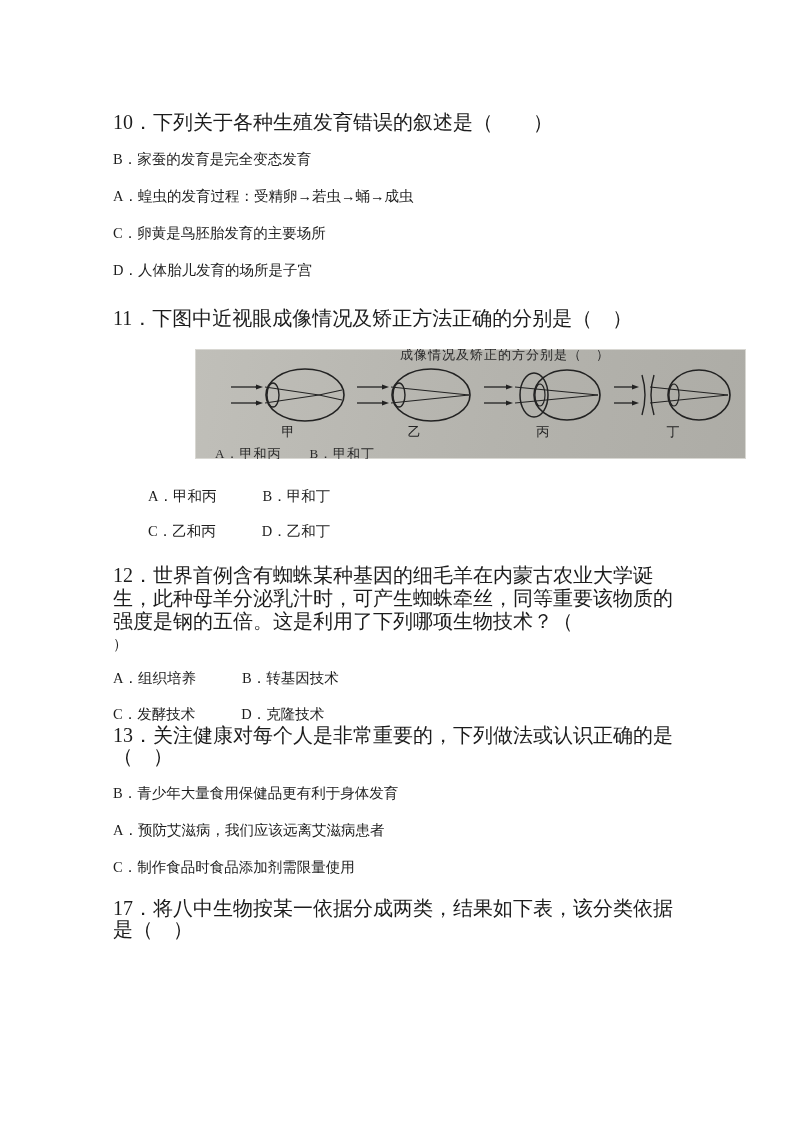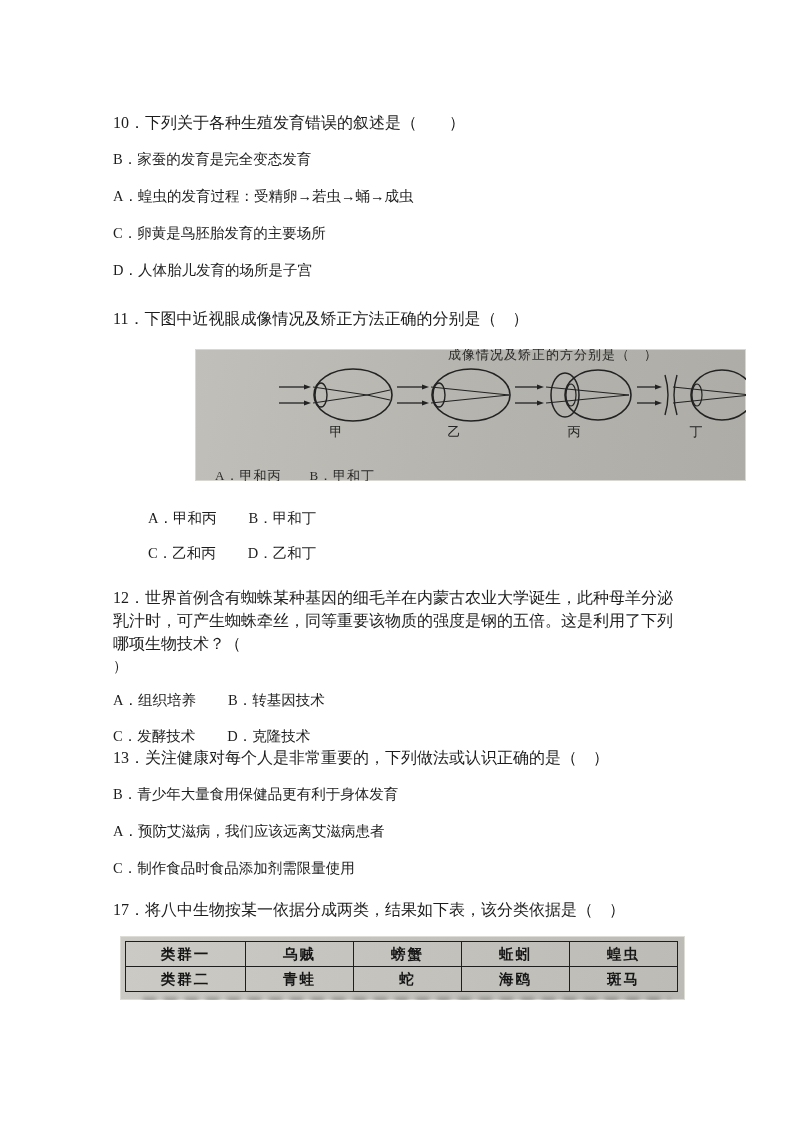--- a/index.html
+++ b/index.html
@@ -4,61 +4,60 @@
 <style>
   * { margin:0; padding:0; box-sizing:border-box; }
   html,body { width:794px; height:1123px; }
   body {
     background:#ffffff;
     font-family:"Liberation Serif","DejaVu Serif",serif;
     color:#1c1c1c;
     overflow:hidden;
   }
   .page { padding:112px 112px 0 113px; }
-  .stem { font-size:16px; line-height:21px; }
+  .stem { font-size:20px; line-height:21px; }
   .opt  { font-size:14.5px; line-height:21px; }
   .wrapstem { line-height:23px; }
 
   
   .q10 .opt-a { margin-top:25px; }
   .q10 .opt   { margin-top:16px; }
   .q11        { margin-top:27px; }
   .q12        { margin-top:22px; }
   .q13        { }
   .q14        { margin-top:20px; }
 
   
   .photo-fig {
     margin:20px 6px 0 82px;
-    width:551px; height:132px;
+    width:551px; height:110px;
     background:linear-gradient(100deg,#c0bfb9 0%, #b4b3ad 55%, #adaca6 100%);
     box-shadow:0 0 0 1px #d8d7d2 inset;
     overflow:hidden;
     position:relative;
-    padding-left:48px;
   }
   .photo-caption-top {
     font-size:13px; color:#2a2a2a; letter-spacing:1px;
     padding-left:205px; margin-top:-3px; height:15px; overflow:hidden;
     filter:blur(.4px);
   }
   .eyes-row {
     display:flex; justify-content:space-between;
     padding:2px 12px 0 34px;
   }
   .eye-cell { text-align:center; }
   .eye-label { font-size:13px; color:#222; margin-top:-4px; filter:blur(.3px); }
   .photo-caption-bottom {
     position:absolute; left:20px; bottom:-4px;
     font-size:13px; color:#2a2a2a; letter-spacing:1px; filter:blur(.4px);
   }
 
   .q11-opts { margin:27px 0 0 35px; }
   .q11-opts .row2 { margin-top:14px; }
-  .optpair span:first-child { margin-right:32px; }
+  .optpair span:first-child { margin-right:46px; }
 
   .q12 .stem-close { line-height:23px; font-size:14.5px; }
   .q12-opts { margin-top:12px; }
   .q12-opts .row2 { margin-top:15px; }
 
   .q13 .opt-a { margin-top:25px; }
   .q13 .opt-b { margin-top:25px; }
   .q13 .opt   { margin-top:16px; }
 
   
@@ -198,36 +197,15 @@
   <section class="q13">
     <p class="stem">13．关注健康对每个人是非常重要的，下列做法或认识正确的是（　）</p>
     <p class="opt opt-b">B．青少年大量食用保健品更有利于身体发育</p>
     <p class="opt opt-a">A．预防艾滋病，我们应该远离艾滋病患者</p>
     <p class="opt">C．制作食品时食品添加剂需限量使用</p>
   </section>
 
   <section class="q14">
     <p class="stem">17．将八中生物按某一依据分成两类，结果如下表，该分类依据是（　）</p>
 
-    <div class="photo-table">
-      <table class="cls">
-        <tbody>
-          <tr>
-            <td class="c0">类群一</td>
-            <td class="c">乌贼</td>
-            <td class="c">螃蟹</td>
-            <td class="c">蚯蚓</td>
-            <td class="c">蝗虫</td>
-          </tr>
-          <tr>
-            <td class="c0">类群二</td>
-            <td class="c">青蛙</td>
-            <td class="c">蛇</td>
-            <td class="c">海鸥</td>
-            <td class="c">斑马</td>
-          </tr>
-        </tbody>
-      </table>
-      <div class="smudge"></div>
-    </div>
   </section>
 
 </div>
 
 </body></html>

